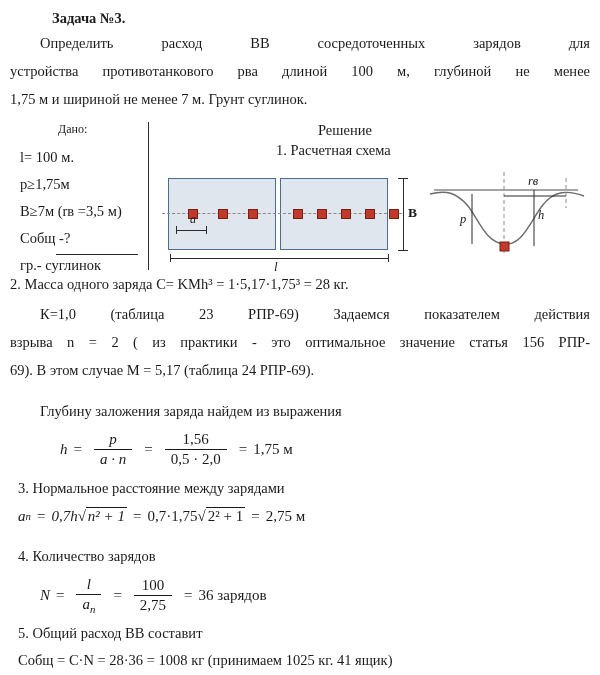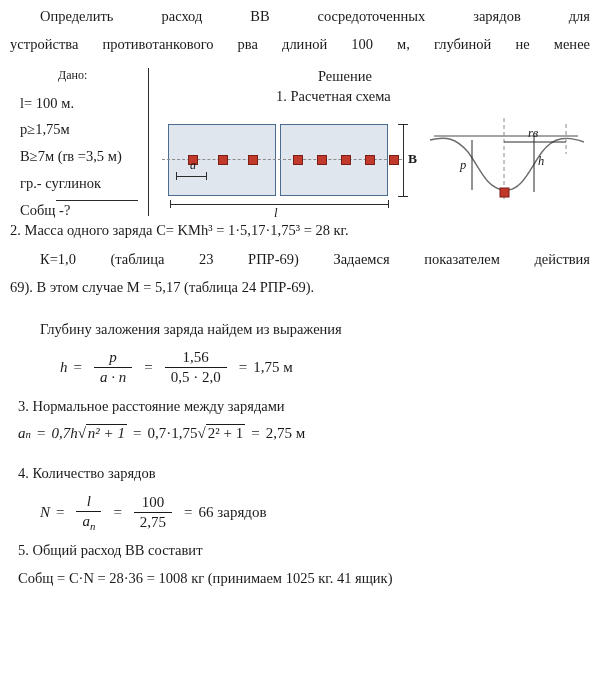--- a/index.html
+++ b/index.html
@@ -217,36 +217,38 @@
   .ital { font-style: italic; }
   .sub { font-size: 0.72em; vertical-align: sub; }
   .radic { font-size: 15px; text-align: center; }
   .rad-over { border-top: 1px solid #1a1a1a; padding: 0 2px; }
 </style>
 </head>
 <body>
 
 <div class="page">
 
+  <div class="title">Задача №3.</div>
 
   <div class="para indent spread">Определить расход ВВ сосредоточенных зарядов для</div>
   <div class="para spread">устройства противотанкового рва длиной 100 м, глубиной не менее</div>
+  <div class="para">1,75 м и шириной не менее 7 м. Грунт суглинок.</div>
 
   <div class="gs-wrap">
 
     <div class="gs-head-left">Дано:</div>
     <div class="gs-head-right">Решение</div>
     <div class="gs-sub-right">1.  Расчетная схема</div>
 
     <div class="given-list">
       <div>l= 100 м.</div>
       <div>p≥1,75м</div>
       <div>В≥7м (rв =3,5 м)</div>
+      <div>Собщ -?</div>
       <div>гр.- суглинок</div>
-      <div>Собщ -?</div>
     </div>
     <div class="given-underline"></div>
     <div class="vline"></div>
 
     <div class="fig">
       <div class="rect a"></div>
       <div class="rect b"></div>
       <div class="axis-dash"></div>
 
       <div class="sq" style="left:28px;"></div>
@@ -277,30 +279,31 @@
         <svg width="160" height="110" viewBox="0 0 160 110">
           <path d="M2,34 C18,30 28,32 40,46 C52,62 58,82 76,84 C94,86 102,62 114,46 C126,30 140,30 156,36" fill="none" stroke="#6b6b6b" stroke-width="1.4"></path>
           <line x1="6" y1="30" x2="150" y2="30" stroke="#4a4a4a" stroke-width="1"></line>
           <line x1="76" y1="12" x2="76" y2="96" stroke="#8a8a8a" stroke-width="1" stroke-dasharray="4,3"></line>
           <line x1="138" y1="18" x2="138" y2="48" stroke="#8a8a8a" stroke-width="1" stroke-dasharray="4,3"></line>
           <line x1="76" y1="36" x2="138" y2="36" stroke="#2b2b2b" stroke-width="1"></line>
           <line x1="44" y1="34" x2="44" y2="84" stroke="#2b2b2b" stroke-width="1"></line>
           <line x1="106" y1="30" x2="106" y2="86" stroke="#2b2b2b" stroke-width="1"></line>
           <rect x="72" y="82" width="9" height="9" fill="#c0392b" stroke="#7b1f14"></rect>
         </svg>
-        <div class="cross-lab" style="left:100px; top:20px;">rв</div>
+        <div class="cross-lab" style="left:100px; top:14px;">rв</div>
         <div class="cross-lab" style="left:32px; top:52px;">p</div>
         <div class="cross-lab" style="left:110px; top:48px;">h</div>
       </div>
     </div>
   </div>
 
   <div class="para" style="margin-top:2px;">2. Масса одного заряда С= KMh³ = 1·5,17·1,75³ = 28 кг.</div>
 
   <div class="para indent spread" style="margin-top:8px;">К=1,0  (таблица  23  РПР-69)  Задаемся  показателем  действия</div>
+  <div class="para spread">взрыва n = 2 ( из практики - это оптимальное значение статья 156 РПР-</div>
   <div class="para">69). В этом случае М = 5,17 (таблица 24 РПР-69).</div>
 
   <div class="para indent" style="margin-top:20px;">Глубину заложения заряда найдем из выражения</div>
 
   <div class="formula">
     <span class="ital">h</span>
     <span style="margin:0 6px;">=</span>
     <span class="frac">
       <span class="num ital">p</span>
       <span class="den ital">a · n</span>
@@ -338,19 +341,19 @@
     <span class="frac">
       <span class="num ital">l</span>
       <span class="den"><span class="ital">a</span><span class="sub ital">п</span></span>
     </span>
     <span style="margin:0 6px;">=</span>
     <span class="frac">
       <span class="num">100</span>
       <span class="den">2,75</span>
     </span>
     <span style="margin:0 6px;">=</span>
-    <span>66 зарядов</span>
+    <span>36 зарядов</span>
   </div>
 
   <div class="para" style="margin-top:6px; margin-left:18px;">5. Общий расход ВВ составит</div>
   <div class="para" style="margin-top:6px; margin-left:18px;">Собщ = С·N = 28·36 = 1008 кг (принимаем 1025 кг. 41 ящик)</div>
 
 </div>
 
 </body></html>

